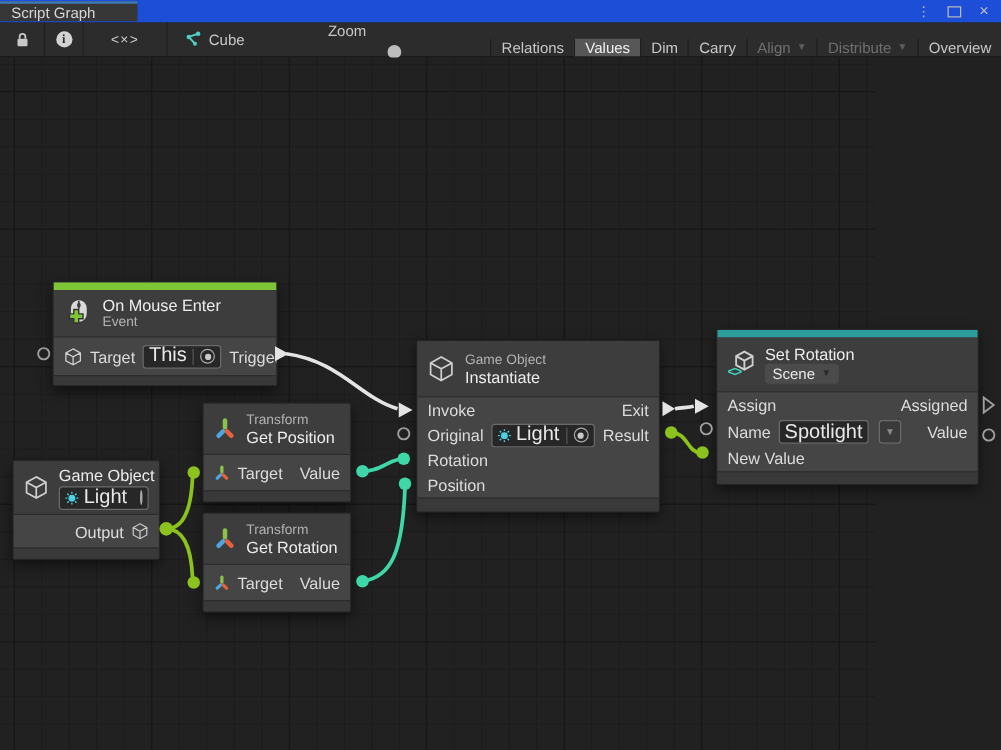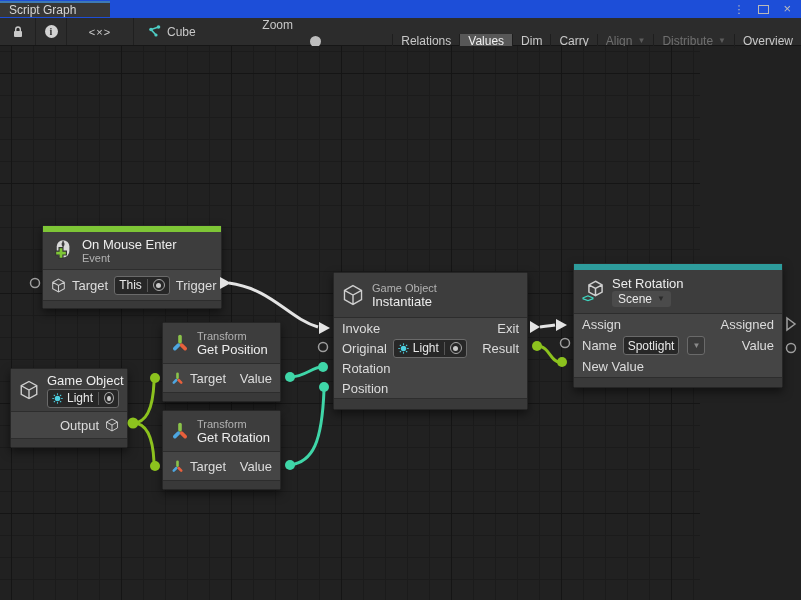--- a/index.html
+++ b/index.html
@@ -29,21 +29,21 @@
     color:#c8c8c8;font-size:12px;box-sizing:border-box;
   }
   .tb-btn{display:flex;align-items:center;justify-content:center;border-right:1px solid #202020;}
   .tb-lock{width:35px;} .tb-info{width:30px;} .tb-code{width:66px;color:#cfcfcf;font-size:11px;letter-spacing:1px;}
   .info-circle{width:13px;height:13px;border-radius:50%;background:#d2d2d2;color:#2b2b2b;
     font-size:10px;font-weight:bold;display:flex;align-items:center;justify-content:center;font-family:"Liberation Serif",serif;}
   .tb-graph{display:flex;align-items:center;padding-left:12px;gap:6px;}
   .tb-zoom{display:flex;align-items:center;gap:8px;margin-left:34px;flex-direction:column;}
   .slider{width:96px;height:2px;background:#6e6e6e;position:relative;border-radius:1px;}
   .slider-handle{position:absolute;left:80px;top:-4px;width:11px;height:11px;border-radius:50%;background:#bdbdbd;}
-  .tb-views{margin-left:auto;display:flex;align-items:flex-start;margin-top:16px;}
+  .tb-views{margin-left:auto;display:flex;align-items:flex-end;}
   .tb-view{display:flex;align-items:center;padding:0 8px;border-left:1px solid #1e1e1e;white-space:nowrap;gap:5px;}
   .tb-view.active{background:#575757;color:#f0f0f0;}
   .tb-view.disabled{color:#6f6f6f;}
   .caret{font-size:8px;color:#8a8a8a;line-height:1;}
   .tb-view.disabled .caret{color:#5c5c5c;}
   
   .graph{
     position:absolute;left:0;top:46px;width:700px;height:554px;
     background-color:#212121;
     background-image:
@@ -71,21 +71,21 @@
   .cap-teal{background:#2d9c9c;}
   .nh{display:flex;align-items:center;gap:8px;padding:0 8px;border-bottom:1px solid #2d2d2d;background:#3d3d3d;overflow:hidden;}
   .nh-col{display:flex;flex-direction:column;justify-content:center;min-width:0;}
   .nh-sub{font-size:11px;color:#b2b2b2;white-space:nowrap;}
   .nh-title{font-size:13px;color:#ededed;white-space:nowrap;}
   .node-body{background:#454545;}
   .node-row{display:flex;align-items:center;gap:6px;padding:0 8px;overflow:hidden;white-space:nowrap;}
   .node-footer{background:#393939;border-top:1px solid #2d2d2d;}
   .r-label{margin-left:auto;}
   .field{display:inline-flex;align-items:center;gap:4px;background:#272727;border:1px solid #6a6a6a;
-    border-radius:3px;padding:0 4px;height:17px;font-size:12px;color:#e8e8e8;}
+    border-radius:3px;padding:0 4px;height:17px;font-size:16px;color:#e8e8e8;}
   .field .divider{width:1px;height:13px;background:#555;margin:0 1px;}
   .obj-picker{width:10px;height:10px;border:1px solid #a8a8a8;border-radius:50%;position:relative;display:inline-block;}
   .obj-picker::after{content:"";position:absolute;inset:2.5px;background:#c9c9c9;border-radius:50%;}
   .caret-btn{display:inline-flex;align-items:center;justify-content:center;width:16px;height:17px;
     background:#3a3a3a;border:1px solid #6a6a6a;border-radius:3px;margin-left:2px;}
   .pill{display:inline-flex;align-items:center;gap:5px;background:#4b4b4b;border-radius:3px;
     padding:0 6px;height:16px;font-size:12px;color:#e8e8e8;width:fit-content;}
   .pill .caret{color:#2a2a2a;}
   .unity-icon{position:relative;width:22px;height:24px;flex:none;}
   .unity-tag{position:absolute;left:0;bottom:0;color:#3fd6c0;font-weight:bold;font-size:11px;letter-spacing:-1px;}

